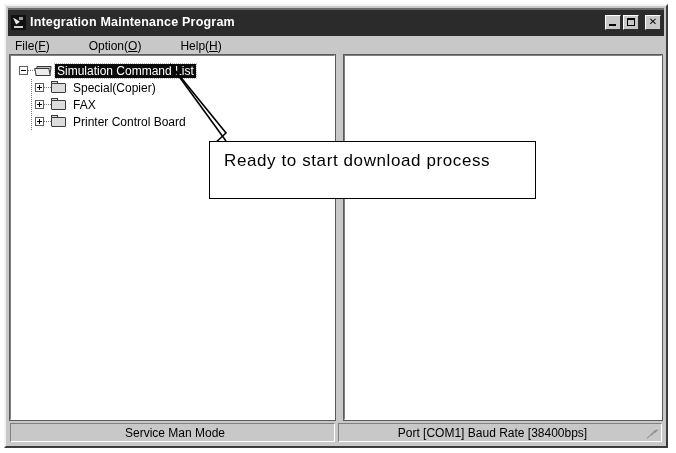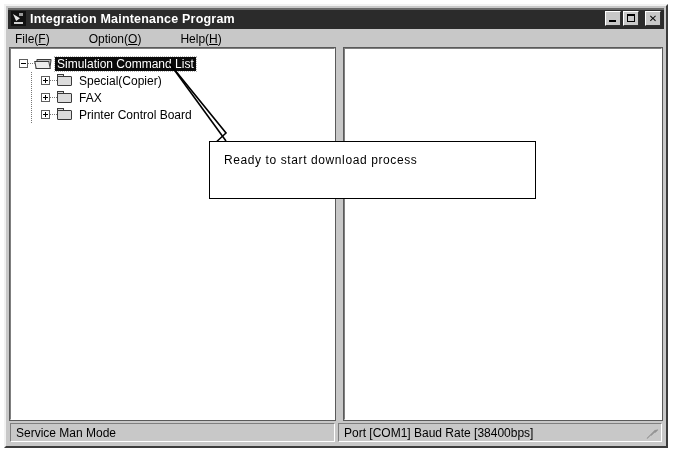--- a/index.html
+++ b/index.html
@@ -25,21 +25,21 @@
     border-left: 2px solid #f2f2f2;
     border-right: 2px solid #3c3c3c;
     border-bottom: 2px solid #3c3c3c;
     box-sizing: border-box;
     display: flex;
     flex-direction: column;
   }
 
   
   #title-bar {
-    height: 21px;
+    height: 28px;
     margin: 2px 2px 0 2px;
     background: #2b2b2b;
     display: flex;
     align-items: center;
     flex: 0 0 auto;
     position: relative;
   }
   #title-bar::after{
     content:"";
     position:absolute;
@@ -180,21 +180,21 @@
     padding: 6px 0 0 8px;
     font-size: 12px;
     color: #000;
   }
   .tree-node {
     display: flex;
     align-items: center;
     height: 17px;
     position: relative;
   }
-  .tree-node.child { margin-left: 22px; }
+  .tree-node.child { margin-left: 16px; }
 
   .toggle {
     width: 9px;
     height: 9px;
     box-sizing: border-box;
     border: 1px solid #5e5e5e;
     background: #ffffff;
     position: relative;
     flex: 0 0 auto;
     margin-right: 0px;
@@ -289,21 +289,21 @@
     top: 141px;
     width: 327px;
     height: 58px;
     background: #ffffff;
     border: 1.5px solid #000000;
     box-sizing: border-box;
     z-index: 20;
     padding: 8px 0 0 14px;
   }
   .callout-line {
-    font-size: 12px;
+    font-size: 17px;
     color: #000;
     line-height: 21px;
     white-space: nowrap;
     letter-spacing: 0.6px;
   }
   #leader-svg {
     position: absolute;
     left: 0; top: 0;
     width: 676px;
     height: 453px;
@@ -327,20 +327,21 @@
     border-right: 1px solid #ffffff;
     border-bottom: 1px solid #ffffff;
     box-sizing: border-box;
     display: flex;
     align-items: center;
     padding-left: 5px;
     font-size: 12px;
     color: #000;
     white-space: nowrap;
     position: relative;
+    justify-content: center;
   }
   #status-left { width: 325px; flex: 0 0 auto; }
   #status-right { flex: 1 1 auto; padding-right: 20px; }
   #resize-grip {
     position: absolute;
     right: 2px;
     bottom: 1px;
     width: 13px;
     height: 13px;
   }

